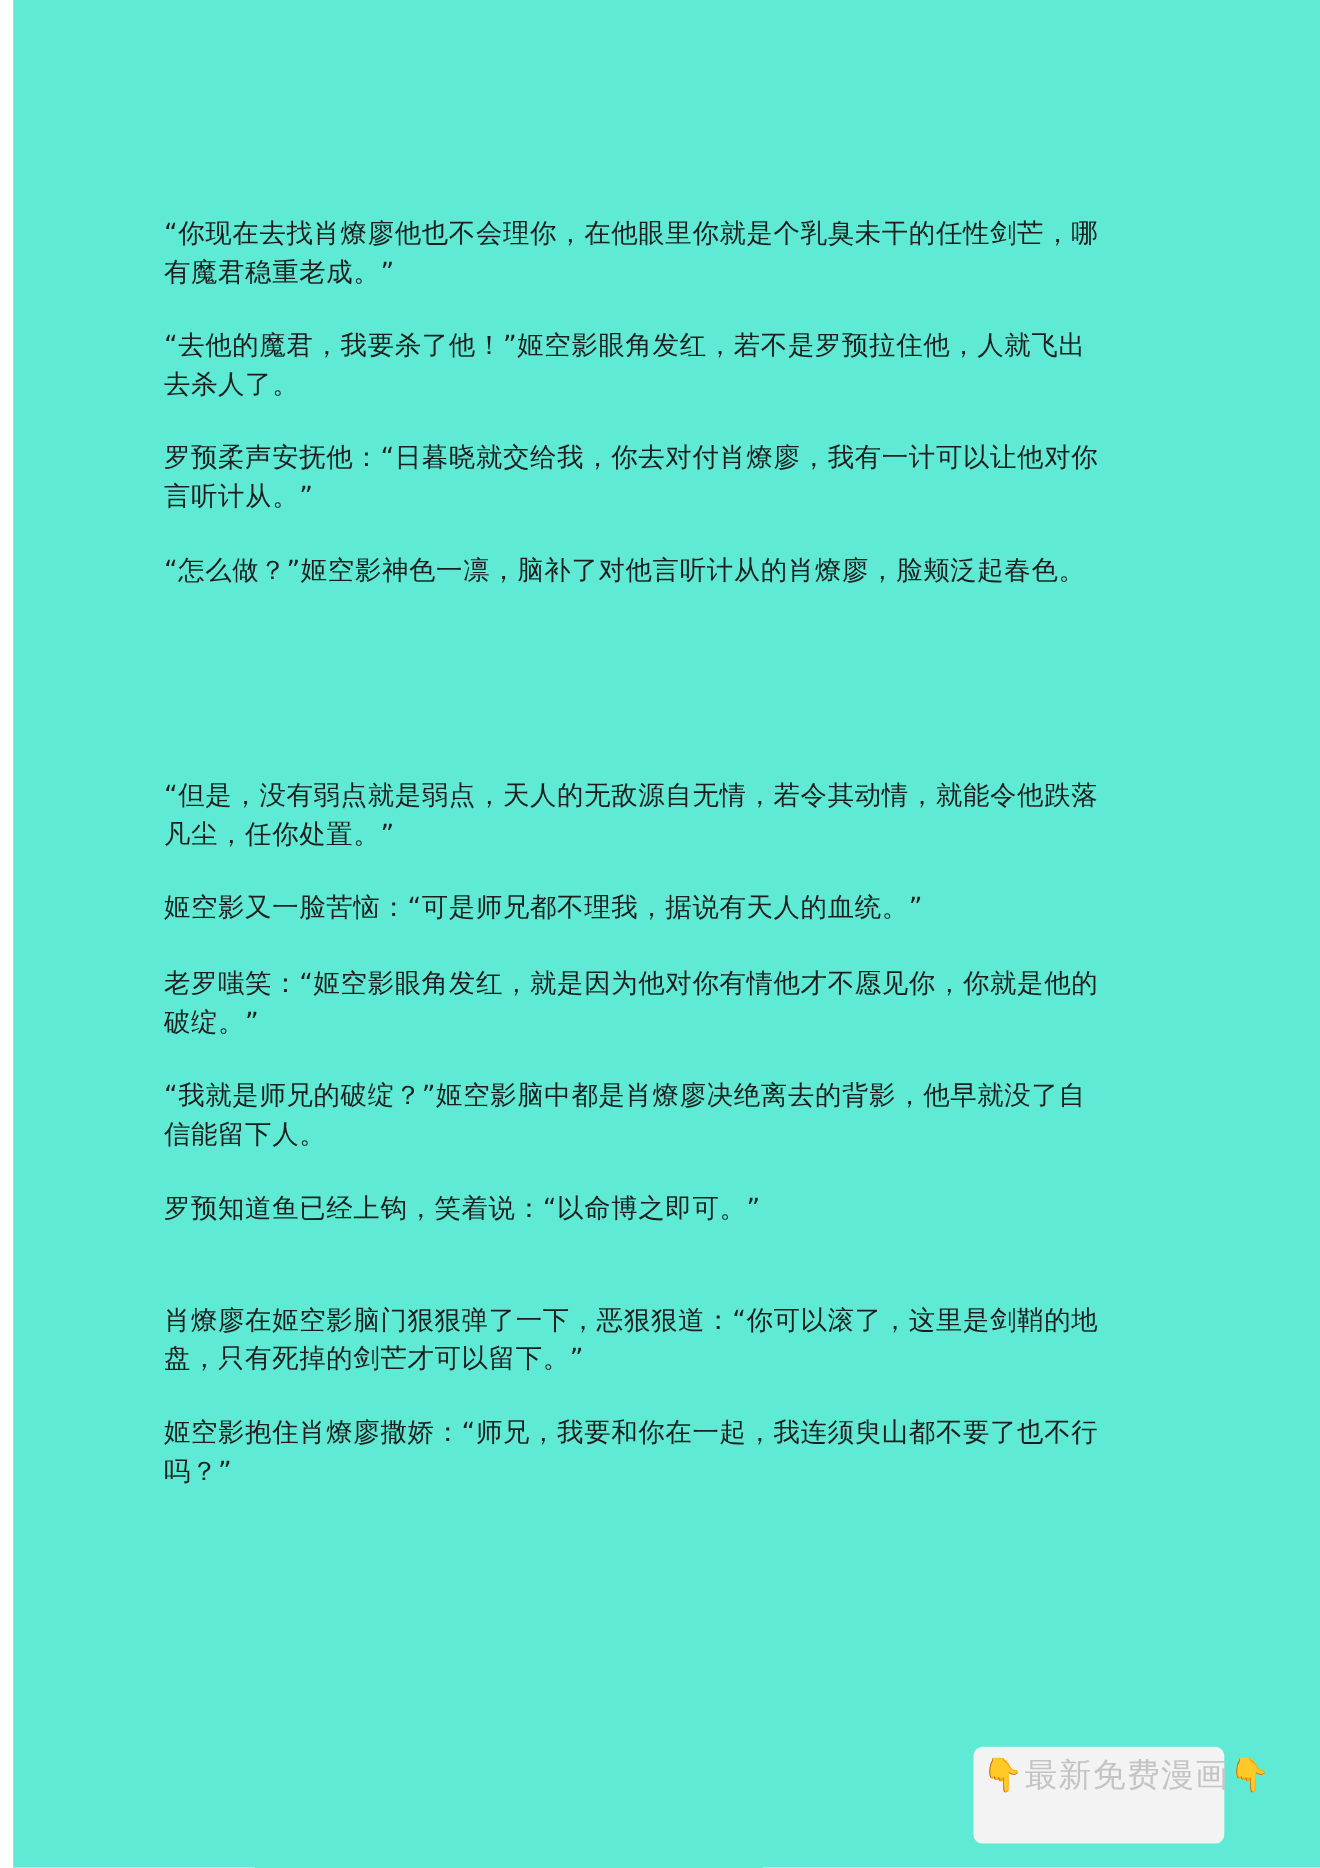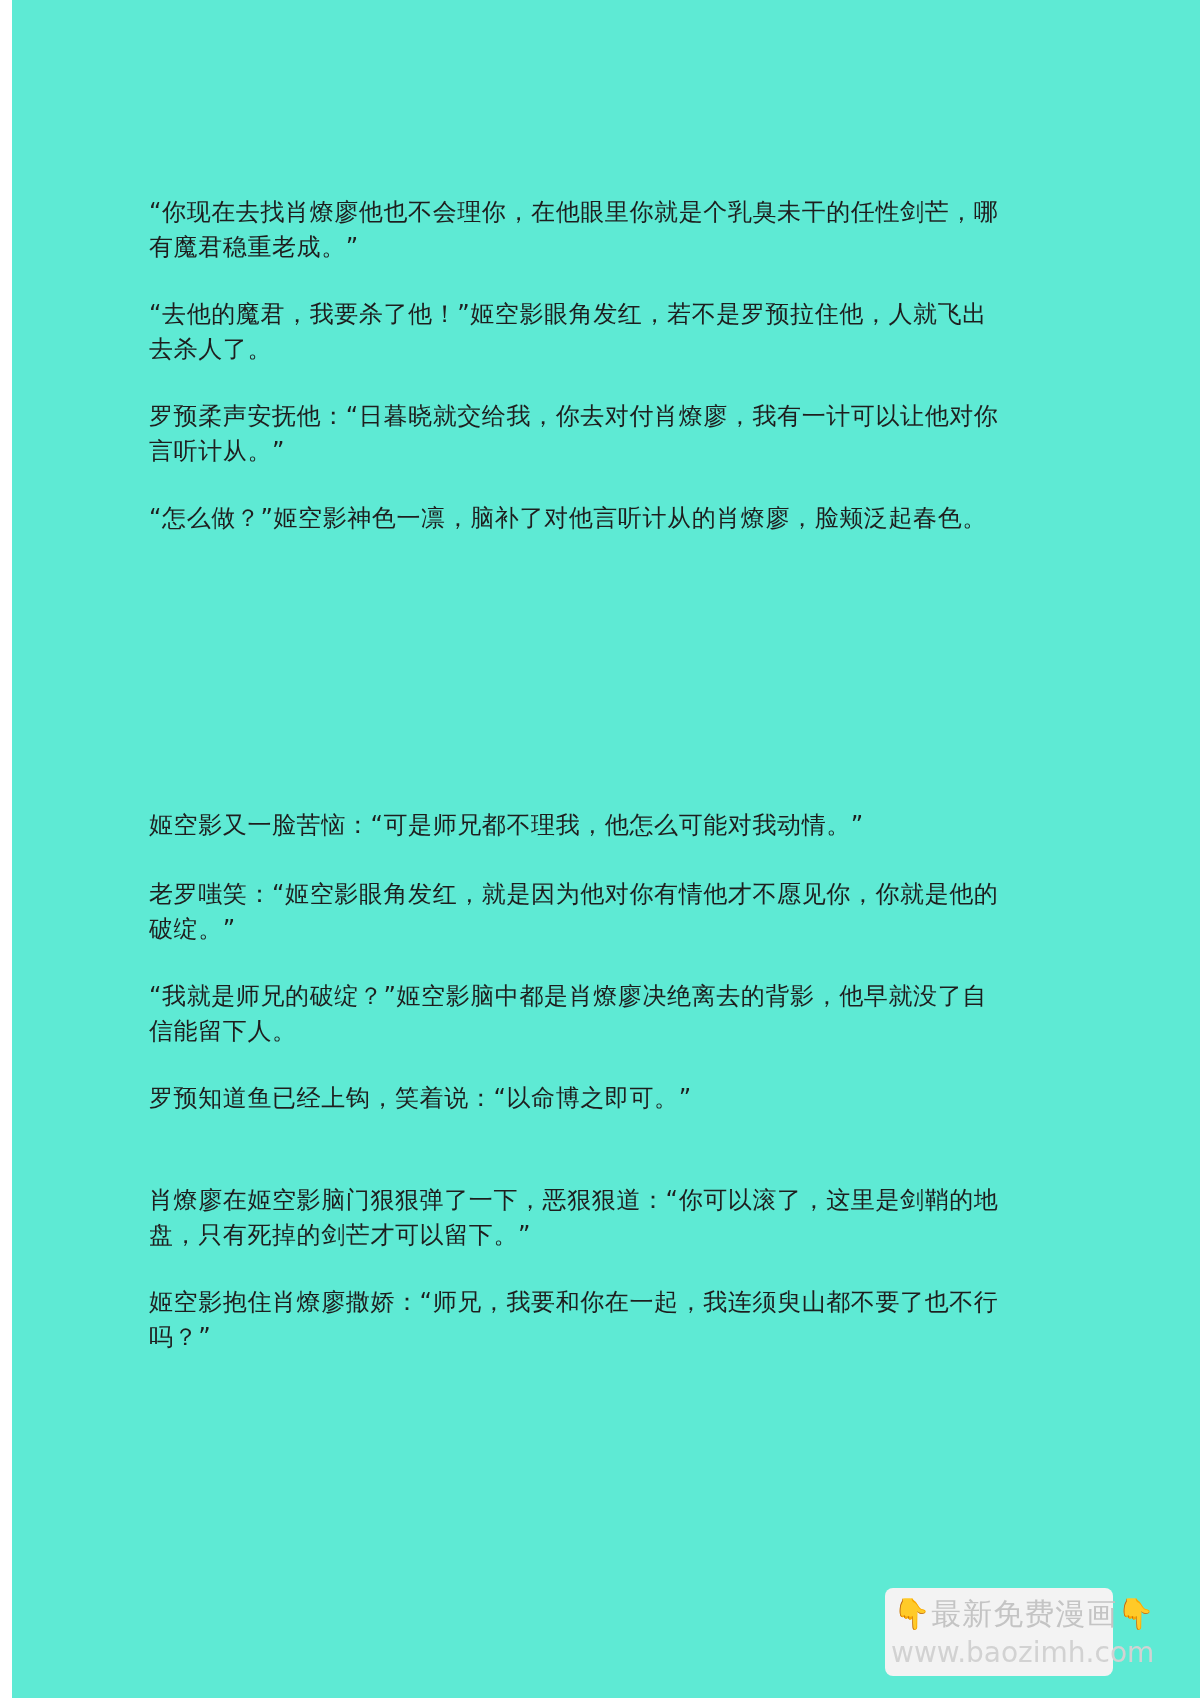--- a/index.html
+++ b/index.html
@@ -17,26 +17,26 @@
   .hand { color: #f4b72e; }
 </style>
 </head>
 <body>
 
 <div class="page">
   <p class="para" style="top:195px">“你现在去找肖燎廖他也不会理你，在他眼里你就是个乳臭未干的任性剑芒，哪有魔君稳重老成。”</p>
   <p class="para" style="top:297px">“去他的魔君，我要杀了他！”姬空影眼角发红，若不是罗预拉住他，人就飞出去杀人了。</p>
   <p class="para" style="top:399px">罗预柔声安抚他：“日暮晓就交给我，你去对付肖燎廖，我有一计可以让他对你言听计从。”</p>
   <p class="para" style="top:501px">“怎么做？”姬空影神色一凛，脑补了对他言听计从的肖燎廖，脸颊泛起春色。</p>
-  <p class="para" style="top:808px">姬空影又一脸苦恼：“可是师兄都不理我，他怎么可能对我动情。”</p>
+  <p class="para" style="top:706px">“但是，没有弱点就是弱点，天人的无敌源自无情，若令其动情，就能令他跌落凡尘，任你处置。”</p>
+  <p class="para" style="top:808px">姬空影又一脸苦恼：“可是师兄都不理我，据说有天人的血统。”</p>
   <p class="para" style="top:877px">老罗嗤笑：“姬空影眼角发红，就是因为他对你有情他才不愿见你，你就是他的破绽。”</p>
   <p class="para" style="top:979px">“我就是师兄的破绽？”姬空影脑中都是肖燎廖决绝离去的背影，他早就没了自信能留下人。</p>
   <p class="para" style="top:1081px">罗预知道鱼已经上钩，笑着说：“以命博之即可。”</p>
   <p class="para" style="top:1183px">肖燎廖在姬空影脑门狠狠弹了一下，恶狠狠道：“你可以滚了，这里是剑鞘的地盘，只有死掉的剑芒才可以留下。”</p>
   <p class="para" style="top:1285px">姬空影抱住肖燎廖撒娇：“师兄，我要和你在一起，我连须臾山都不要了也不行吗？”</p>
 
   <div class="watermark">
     <div class="wm-line1">
       <span class="hand">👇</span><span>最新免费漫画</span><span class="hand">👇</span>
     </div>
-    <div class="wm-line2">www.baozimh.com</div>
   </div>
 </div>
 
 </body></html>

